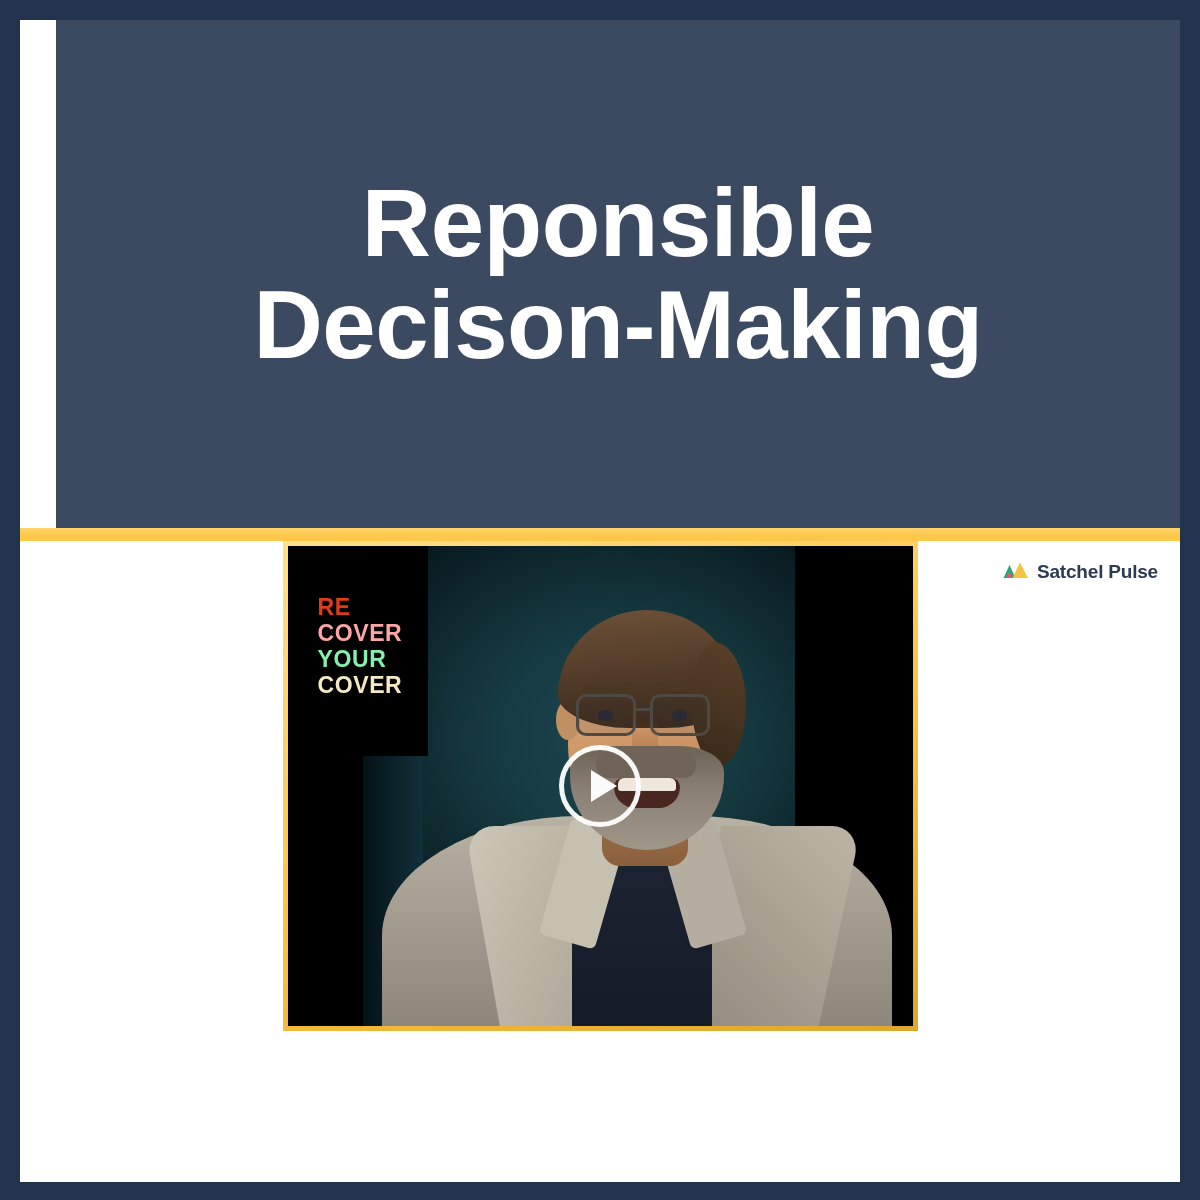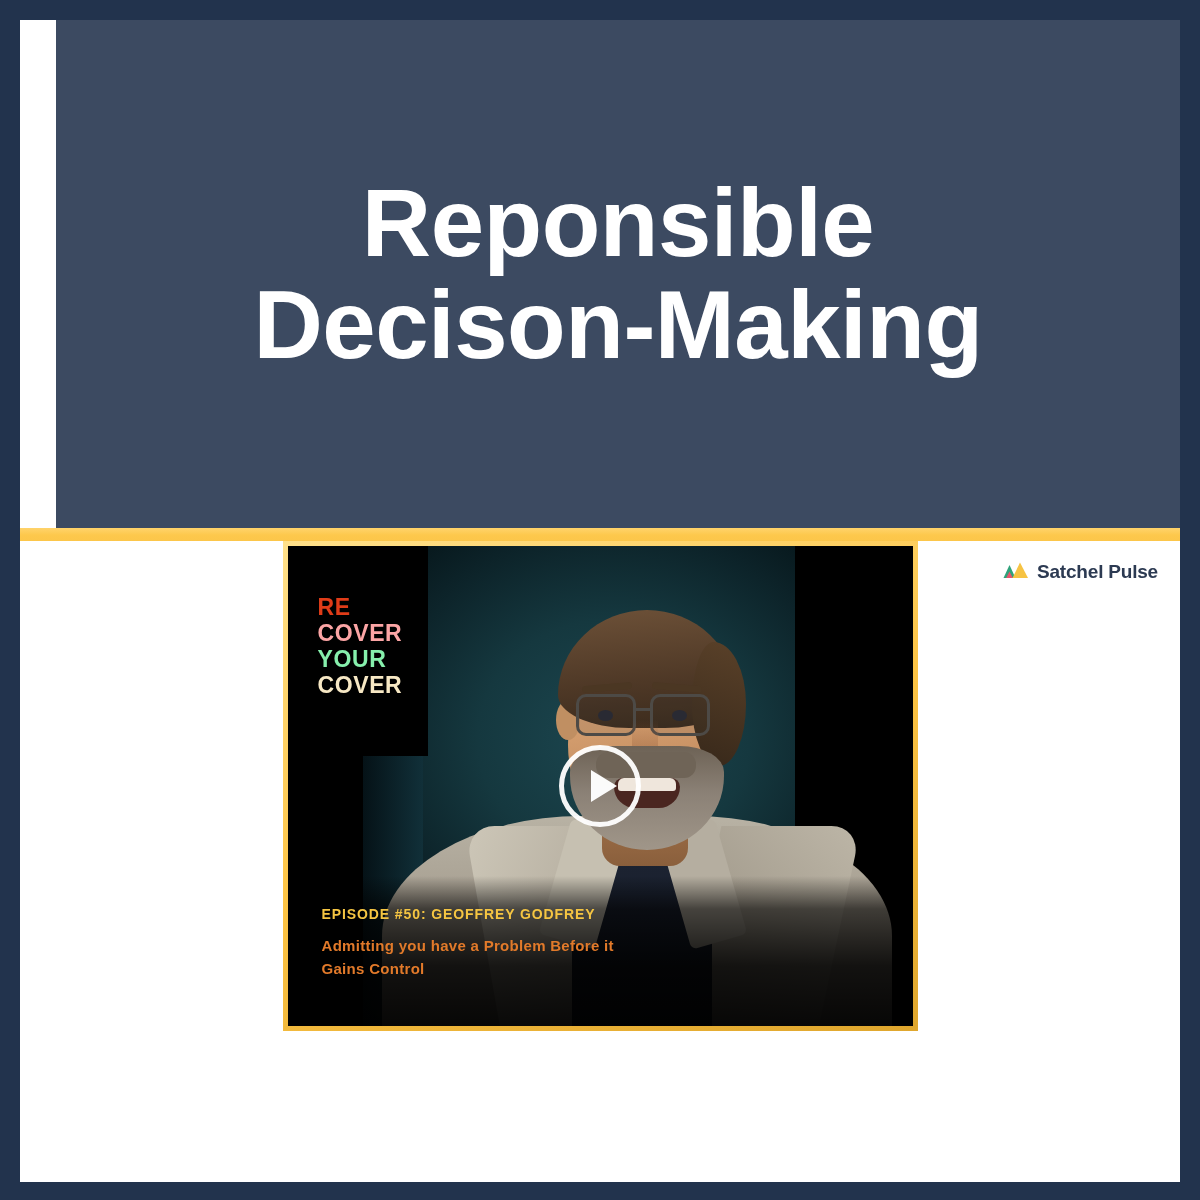--- a/index.html
+++ b/index.html
@@ -354,24 +354,20 @@
             <div class="teeth"></div>
           </div>
 
           <div class="recover">
             <span class="rc1">RE</span>
             <span class="rc2">COVER</span>
             <span class="rc3">YOUR</span>
             <span class="rc4">COVER</span>
           </div>
 
-          <div class="vid-caption">
-            <div class="vid-ep">EPISODE #50: GEOFFREY GODFREY</div>
-            <div class="vid-sub">Admitting you have a Problem Before it Gains Control</div>
-          </div>
 
           <div class="play"></div>
 
         </div>
       </div>
 
 
     </div>
   </div>
 </div>

